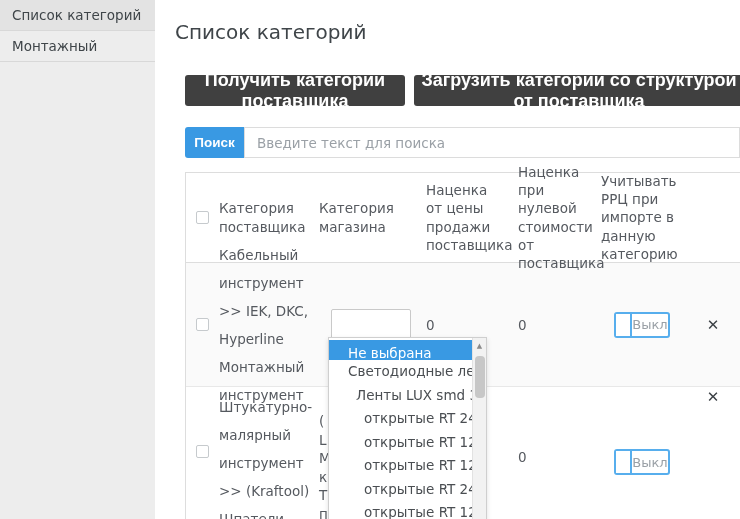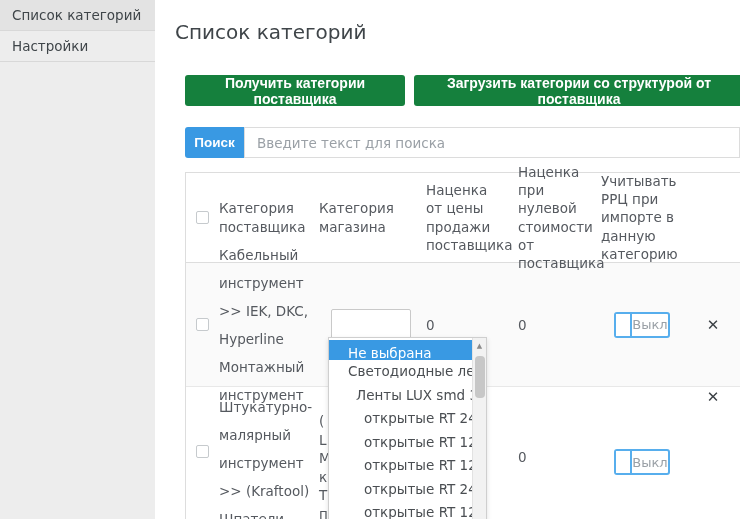--- a/index.html
+++ b/index.html
@@ -12,22 +12,22 @@
   .side-item { display:flex; align-items:center; height:31px; padding-left:12px;
                font-size:13.5px; color:#3f4549; border-bottom:1px solid #d8d8d8; cursor:pointer; }
   .side-item.active { background:#e3e3e3; }
   .side-item.video { margin-top:13px; color:#9ba1a9; border-bottom:none; padding-left:0; }
   .video-ic { width:13px; height:13px; border:1.5px solid #a9aeb5; border-radius:50%;
               margin-left:-4px; margin-right:5px; flex:0 0 auto; }
 
   
   .page-title { position:absolute; left:175px; top:20px; font-size:20px; color:#3f4549; }
 
-  .btn { position:absolute; top:75px; height:31px; background:#15803d; color:#fff;
-         font-size:14px; font-weight:bold; border:none; border-radius:3px;
+  .btn { position:absolute; top:75px; height:31px; background:#404040; color:#fff;
+         font-size:18px; font-weight:bold; border:none; border-radius:3px;
          display:flex; align-items:center; justify-content:center; cursor:pointer; }
   .btn1 { left:185px; width:220px; }
   .btn2 { left:414px; width:330px; }
 
   .search-addon { position:absolute; left:185px; top:127px; width:59px; height:31px;
                   background:#3999e3; color:#fff; font-size:13.5px; font-weight:bold;
                   border:none; border-radius:3px 0 0 3px; display:flex; align-items:center; justify-content:center; cursor:pointer; }
   .search-input { position:absolute; left:244px; top:127px; width:496px; height:31px;
                   border:1px solid #dcdcdc; padding:0 12px; font-size:13.5px; color:#55595f;
                   font-family:inherit; outline:none; }
@@ -96,21 +96,21 @@
 </head>
 <body>
 
 <div id="app">
 
   <div class="sidebar">
     <div class="side-item active">
       <span>Список категорий</span>
     </div>
     <div class="side-item">
-      <span>Настройки</span>
+      <span>Монтажный</span>
     </div>
   </div>
 
   <div class="page-title">Список категорий</div>
 
   <button class="btn btn1">Получить категории поставщика</button>
   <button class="btn btn2">Загрузить категории со структурой от поставщика</button>
 
   <button class="search-addon">Поиск</button>
   <input class="search-input" type="text" placeholder="Введите текст для поиска" style="">

